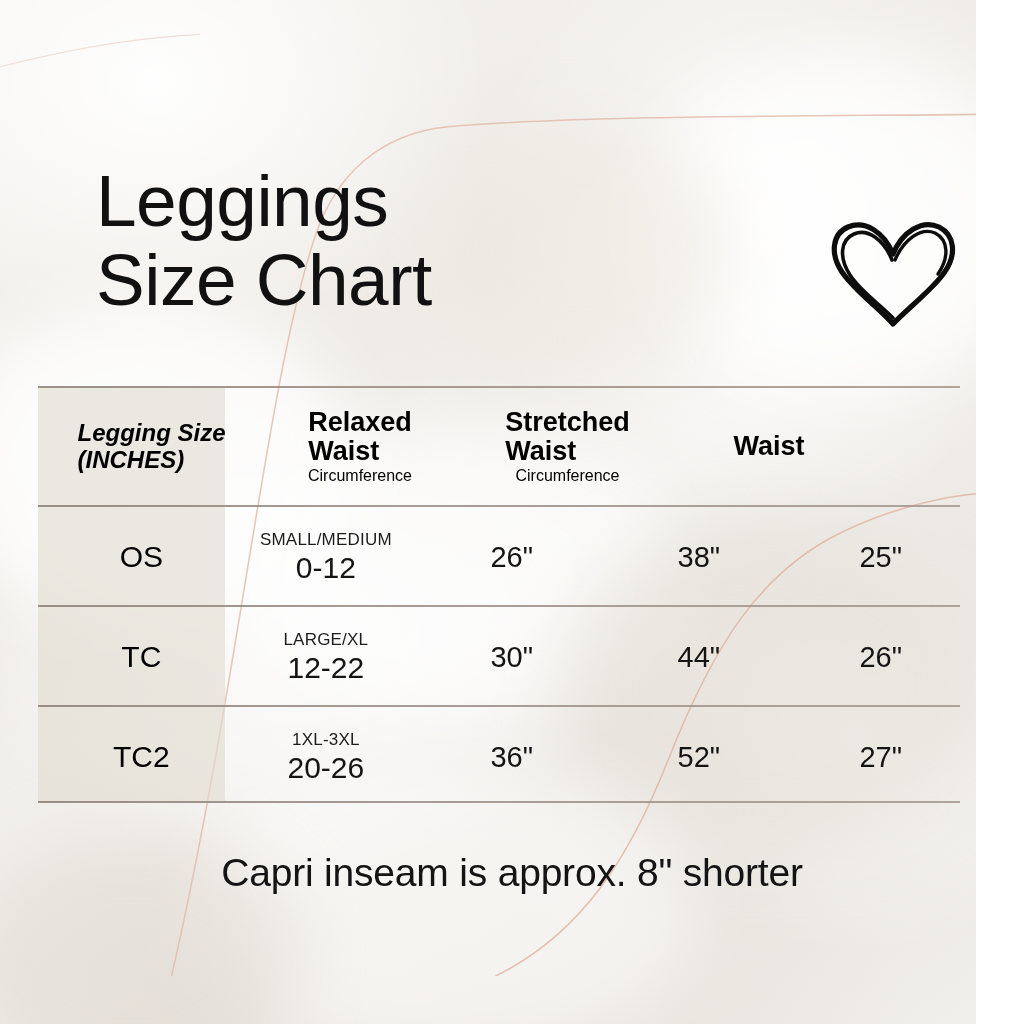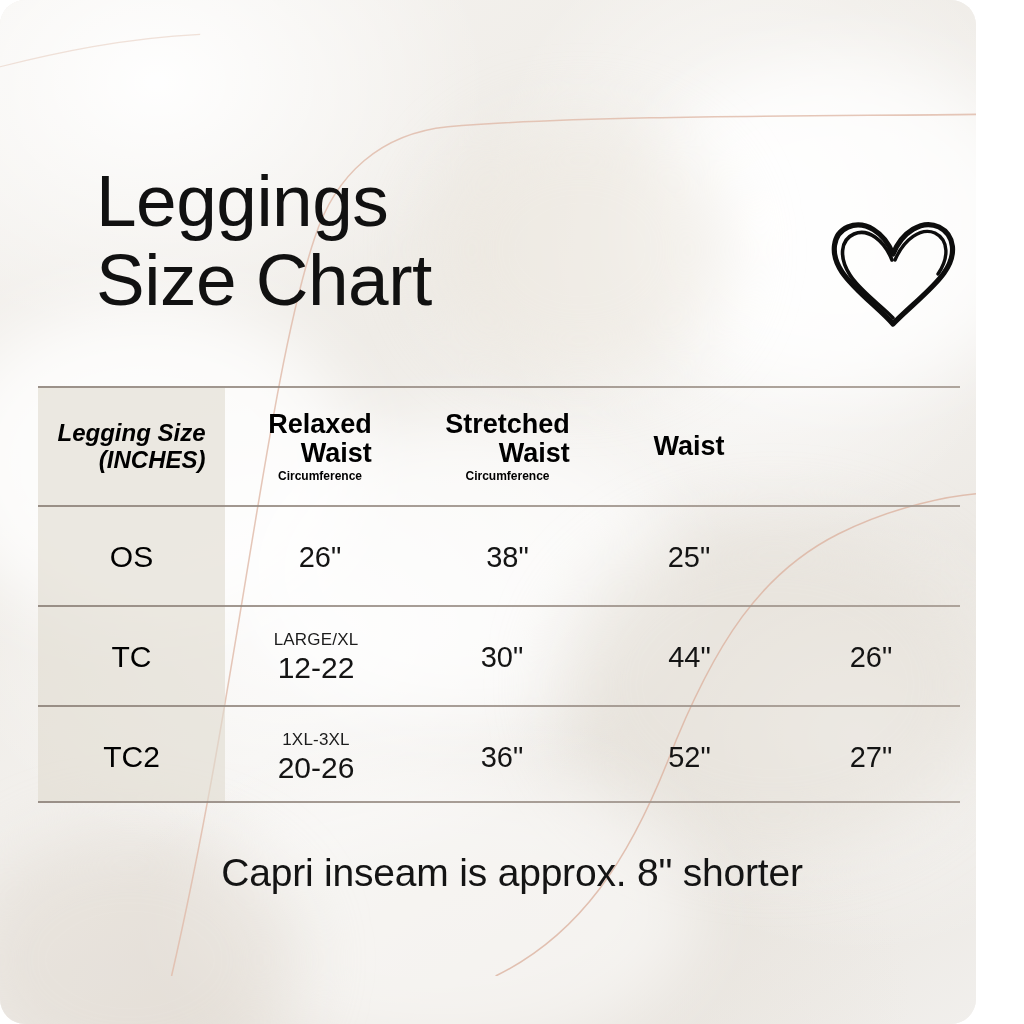--- a/index.html
+++ b/index.html
@@ -8,21 +8,20 @@
     padding: 0;
     background: #ffffff;
   }
   #canvas {
     position: relative;
     width: 976px;
     height: 1024px;
     overflow: hidden;
     font-family: "Liberation Sans", "DejaVu Sans", sans-serif;
     background: #f2f0ed;
-    border-radius: 25px;
   }
 
   
   .bg-base {
     position: absolute;
     inset: 0;
     background:
       radial-gradient(ellipse 55% 40% at 16% 8%,  rgba(255,255,255,0.95) 0%, rgba(255,255,255,0) 62%),
       radial-gradient(ellipse 48% 52% at 78% 22%, rgba(255,255,255,0.92) 0%, rgba(255,255,255,0) 60%),
       radial-gradient(ellipse 60% 40% at 30% 62%, rgba(255,255,255,0.80) 0%, rgba(255,255,255,0) 58%),
@@ -100,21 +99,22 @@
     width: 100%;
     display: flex;
     align-items: center;
   }
   .cell {
     box-sizing: border-box;
     display: flex;
     flex-direction: column;
     align-items: center;
     justify-content: center;
-    text-align: right;
+    text-align: left;
+    margin-left: 20px;
   }
   .c-size   { width: 187px; }
   .c-fits   { width: 182px; }
   .c-relax  { width: 190px; }
   .c-stretch{ width: 185px; }
   .c-inseam { width: 178px; }
 
   
   .hdr-row { top: 2px; height: 117px; }
   .hdr-main {
@@ -126,22 +126,22 @@
   }
   .hdr-size {
     font-size: 24px;
     font-weight: 700;
     font-style: italic;
     line-height: 1.12;
     color: #000000;
     white-space: pre-line;
   }
   .hdr-sub {
-    font-size: 12px;
-    font-weight: 700;
+    font-size: 16px;
+    font-weight: 400;
     color: #000000;
     margin-top: 1px;
   }
 
   
   .data-row { height: 100px; }
   .r1 { top: 121px; }
   .r2 { top: 221px; }
   .r3 { top: 321px; }
 
@@ -219,20 +219,24 @@
       </div>
       <div class="cell c-inseam">
         <span class="hdr-main">Waist</span>
       </div>
     </div>
 
     <div class="row data-row r1">
       <div class="cell c-size">
         <span class="val-size">OS</span>
       </div>
+      <div class="cell c-fits">
+        <span class="val-fits-s">SMALL/MEDIUM</span>
+        <span class="val-fits-b">0-12</span>
+      </div>
       <div class="cell c-relax">
         <span class="val-meas">26"</span>
       </div>
       <div class="cell c-stretch">
         <span class="val-meas">38"</span>
       </div>
       <div class="cell c-inseam">
         <span class="val-meas">25"</span>
       </div>
     </div>

